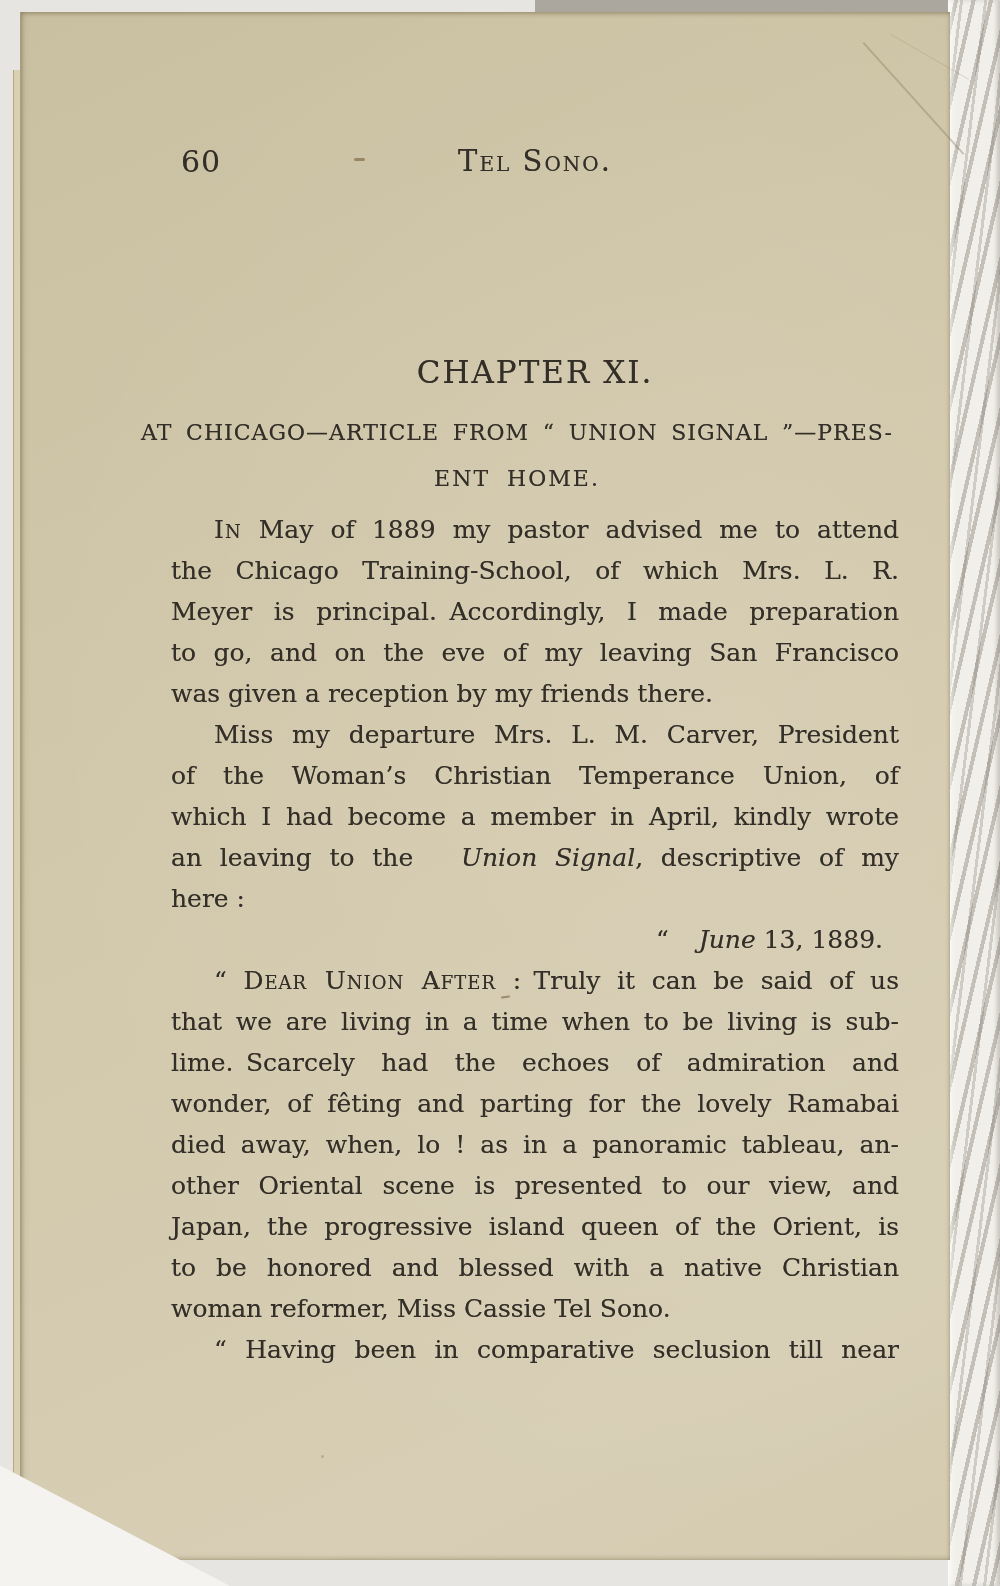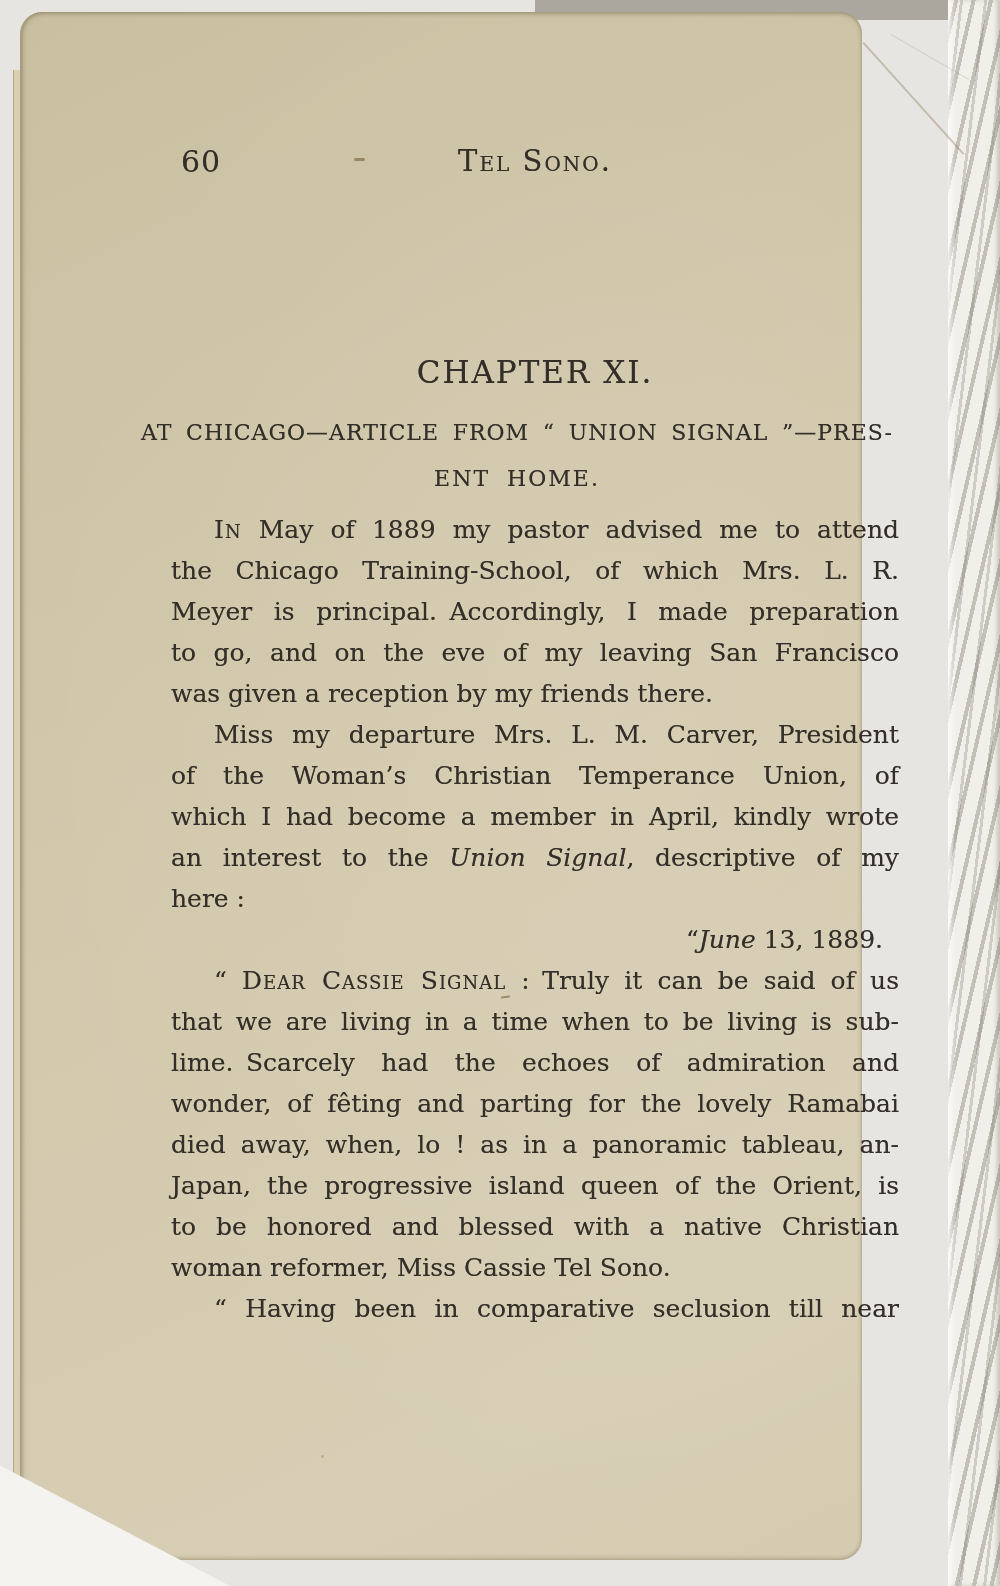--- a/index.html
+++ b/index.html
@@ -18,29 +18,29 @@
     repeating-linear-gradient(103deg, rgba(255,255,255,0) 0 6px, rgba(122,115,103,.38) 6px 10px, rgba(255,255,255,0) 10px 17px),
     repeating-linear-gradient(97deg, rgba(255,255,255,0) 0 12px, rgba(104,98,88,.25) 12px 15px, rgba(255,255,255,0) 15px 24px),
     var(--fore-edge);
     box-shadow:inset 6px 0 6px -3px rgba(255,255,255,.9), inset -3px 0 4px rgba(120,115,105,.35);}
 
   
   .under-page{position:absolute;left:13px;top:70px;width:9px;height:1470px;background:#d9cfb3;
     border-left:1px solid #b3a785;}
 
   
-  .page{position:absolute;left:20px;top:12px;width:842px;height:1548px;
+  .page{position:absolute;left:20px;top:12px;width:930px;height:1548px;
     background:
       radial-gradient(120% 90% at 70% 45%, rgba(255,255,255,.10), rgba(0,0,0,0) 60%),
       linear-gradient(155deg,#c9bfa1 0%,#cfc5a8 28%,#d3c9ad 55%,#d7ceb5 85%,#d4cbb1 100%);
     box-shadow:inset 0 3px 5px -2px rgba(110,95,60,.55),
                inset 4px 0 7px -4px rgba(110,95,60,.5),
                inset -2px 0 4px -2px rgba(110,95,60,.25),
                inset 0 -3px 5px -2px rgba(110,95,60,.35);
-    border-left:1px solid var(--edge-line);border-radius:22px;}
+    border-left:1px solid var(--edge-line);}
 
   .crease{position:absolute;background:rgba(140,125,95,.4);}
   .crease.c1{left:843px;top:30px;width:150px;height:2px;transform:rotate(48deg);transform-origin:left top;}
   .crease.c2{left:870px;top:22px;width:90px;height:1px;transform:rotate(30deg);transform-origin:left top;opacity:.6;}
 
   .speck{position:absolute;background:rgba(110,85,45,.55);border-radius:2px;}
 
   
   .bottom-wedge{position:absolute;left:0;top:1455px;width:230px;height:131px;background:#f4f3f0;
     clip-path:polygon(0 8%, 100% 100%, 0 100%);}
@@ -59,21 +59,21 @@
   .chapter-subtitle .sub1{text-align:justify;text-align-last:justify;}
   .chapter-subtitle .sub2{text-align:center;letter-spacing:2px;word-spacing:8px;}
 
   .body-text{position:absolute;left:150px;top:497px;width:728px;
     font-size:25px;line-height:41px;}
   .line{text-align:justify;min-height:41px;}
   .line.jl{text-align-last:justify;}
   .line.ind{text-indent:43px;}
   .para.dateline .line{text-align:center;text-align-last:right;padding-right:16px;}
   .sc{font-variant:small-caps;letter-spacing:1px;}
-  .it{font-style:italic;}
+  .it{font-style:italic;margin-left:30px;}
 
   .txt{text-shadow:0 0 .5px rgba(51,47,40,.55);}
 </style>
 </head>
 <body>
 
 <div class="stage">
 
   <div class="top-band"></div>
   <div class="fore-edge"></div>
@@ -104,32 +104,33 @@
           <div class="line jl ind"><span class="sc">In</span><span> May of 1889 my pastor advised me to attend</span></div>
           <div class="line jl"><span>the Chicago Training-School, of which Mrs. L. R.</span></div>
           <div class="line jl"><span>Meyer is principal. Accordingly, I made preparation</span></div>
           <div class="line jl"><span>to go, and on the eve of my leaving San Francisco</span></div>
           <div class="line"><span>was given a reception by my friends there.</span></div>
         </div>
         <div class="para">
           <div class="line jl ind"><span>Miss my departure Mrs. L. M. Carver, President</span></div>
           <div class="line jl"><span>of the Woman’s Christian Temperance Union, of</span></div>
           <div class="line jl"><span>which I had become a member in April, kindly wrote</span></div>
-          <div class="line jl"><span>an interest to the </span><span class="it">Union Signal</span><span>, descriptive of my</span></div>
+          <div class="line jl"><span>an leaving to the </span><span class="it">Union Signal</span><span>, descriptive of my</span></div>
           <div class="line"><span>here :</span></div>
         </div>
         <div class="para dateline">
           <div class="line"><span>“</span><span class="it">June</span><span> 13, 1889.</span></div>
         </div>
         <div class="para">
-          <div class="line jl ind"><span>“ </span><span class="sc">Dear Cassie Signal</span><span> : Truly it can be said of us</span></div>
+          <div class="line jl ind"><span>“ </span><span class="sc">Dear Union After</span><span> : Truly it can be said of us</span></div>
           <div class="line jl"><span>that we are living in a time when to be living is sub-</span></div>
           <div class="line jl"><span>lime. Scarcely had the echoes of admiration and</span></div>
           <div class="line jl"><span>wonder, of fêting and parting for the lovely Ramabai</span></div>
           <div class="line jl"><span>died away, when, lo ! as in a panoramic tableau, an-</span></div>
+          <div class="line jl"><span>other Oriental scene is presented to our view, and</span></div>
           <div class="line jl"><span>Japan, the progressive island queen of the Orient, is</span></div>
           <div class="line jl"><span>to be honored and blessed with a native Christian</span></div>
           <div class="line"><span>woman reformer, Miss Cassie Tel Sono.</span></div>
         </div>
         <div class="para">
           <div class="line jl ind"><span>“ Having been in comparative seclusion till near</span></div>
         </div>
       </div>
 
   </div>

